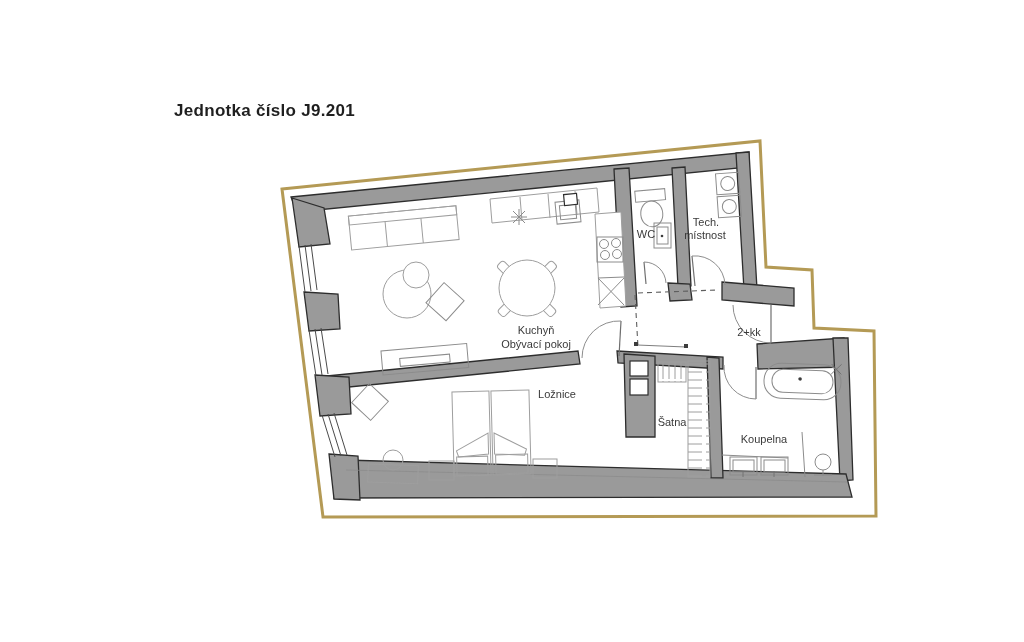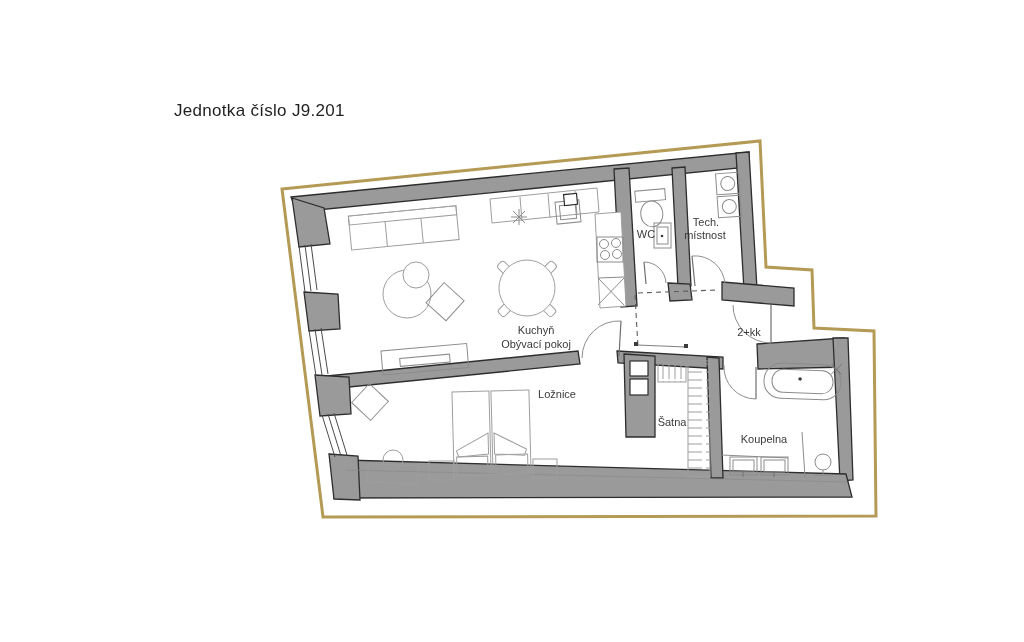--- a/index.html
+++ b/index.html
@@ -1,18 +1,18 @@
 <!DOCTYPE html>
 <html><head>
 <meta charset="utf-8">
 <style>
   html,body{margin:0;padding:0;background:#ffffff;}
   .page{position:relative;width:1024px;height:642px;background:#fff;overflow:hidden;
         font-family:"Liberation Sans",sans-serif;}
-  .plan-title{position:absolute;left:174px;top:101px;font-size:17px;font-weight:normal;
+  .plan-title{position:absolute;left:174px;top:101px;font-size:17px;font-weight:bold;
               color:#1f1f1f;letter-spacing:0.3px;}
   svg{position:absolute;left:0;top:0;}
   .wall{stroke:#2d2d2d;stroke-width:1.3;stroke-linejoin:miter;}
   .floor{fill:#ffffff;stroke:none;}
   .furn{fill:none;stroke:#9e9e9e;stroke-width:1;}
   .furnw{fill:#ffffff;stroke:#9e9e9e;stroke-width:1;}
   .furnd{fill:none;stroke:#8c8c8c;stroke-width:1;}
   .door{fill:none;stroke:#8d8d8d;stroke-width:1;}
   .leaf{stroke:#6f6f6f;stroke-width:1.2;}
   .dash{stroke:#5e5e5e;stroke-width:1.1;stroke-dasharray:5 4;fill:none;}

